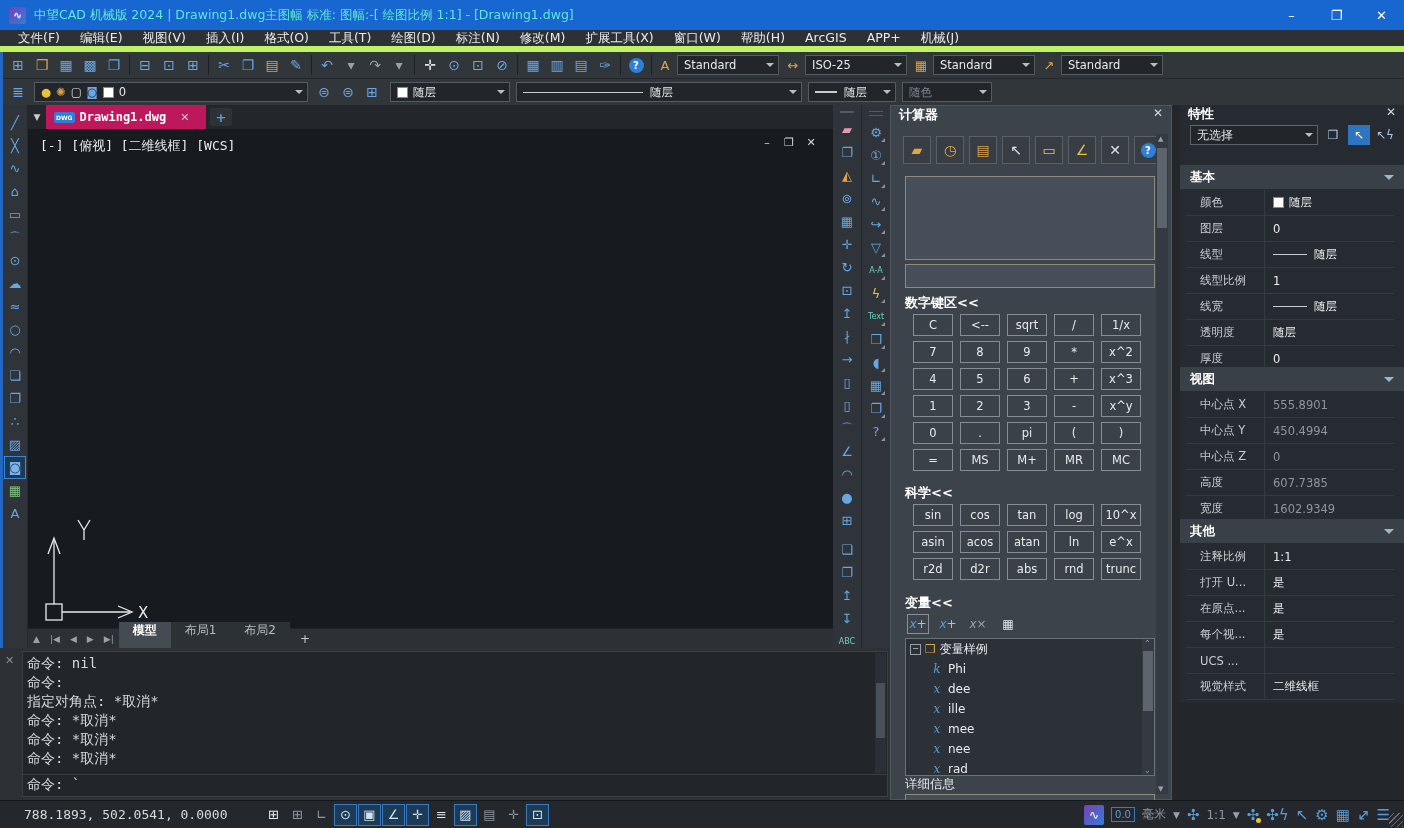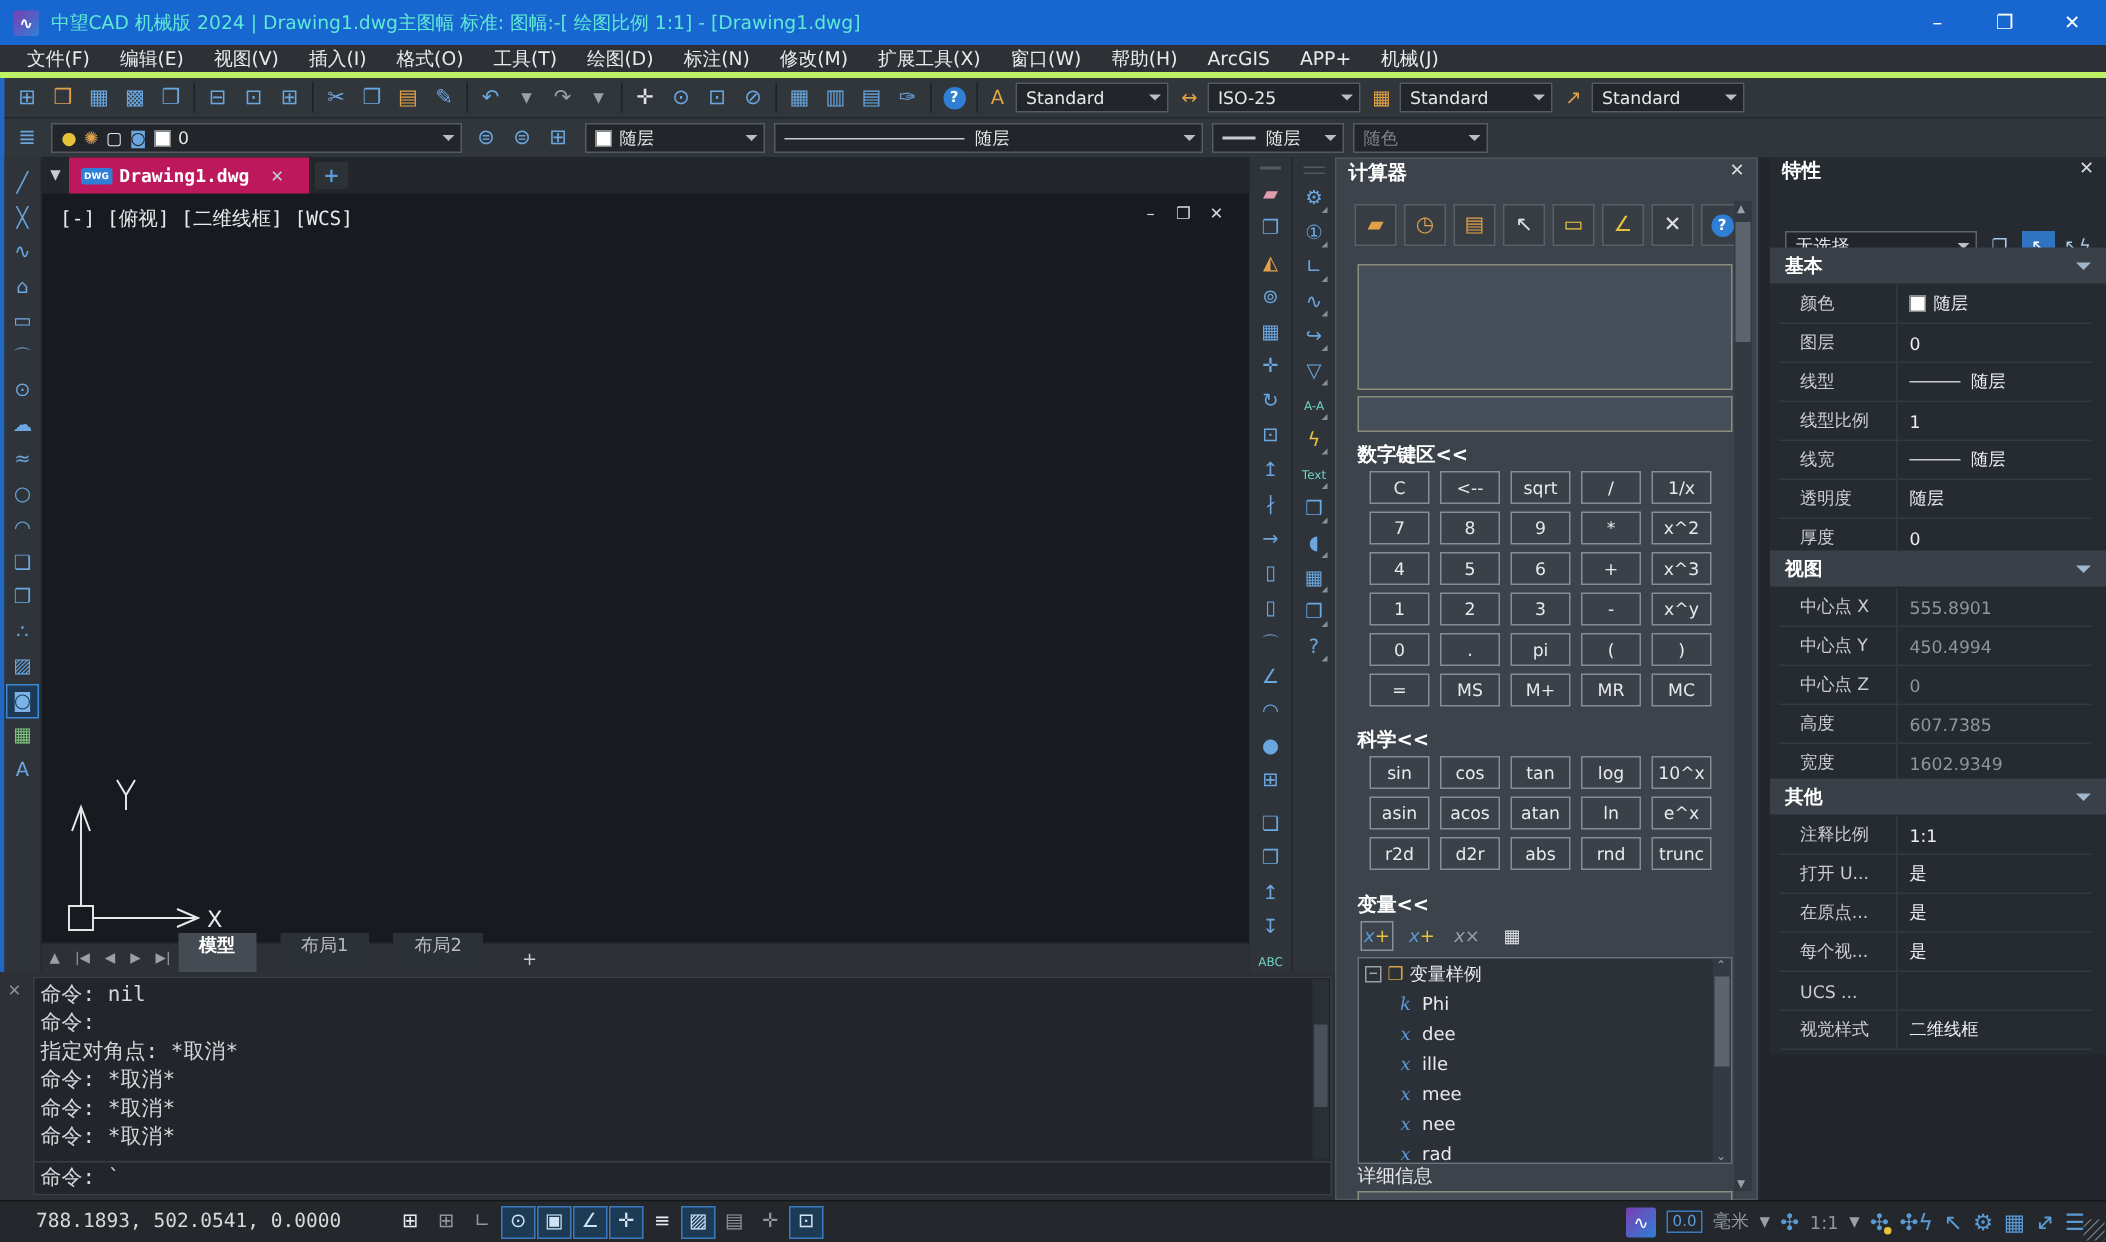--- a/index.html
+++ b/index.html
@@ -8,21 +8,21 @@
        -webkit-font-smoothing:antialiased;color:#dfe3e7}
   .abs{position:absolute}
   
   .titlebar{left:0;top:0;width:1404px;height:30px;background:#1866d0;display:flex;align-items:center}
   .tb-logo{width:17px;height:17px;margin:0 8px 0 9px;background:linear-gradient(135deg,#7b3fb4,#2f7fd6);
            border-radius:2px;color:#fff;font-size:11px;font-weight:bold;text-align:center;line-height:17px}
   .tb-title{font-size:12.5px;color:#5eead4;white-space:nowrap}
   .winbtns{margin-left:auto;display:flex}
   .winbtn{width:45px;height:30px;color:#fff;font-size:13px;display:flex;align-items:center;justify-content:center}
   
-  .menubar{left:0;top:30px;width:1404px;height:22px;background:#2d3136;border-bottom:4px solid #bef264;
+  .menubar{left:0;top:30px;width:1404px;height:22px;background:#2d3136;border-bottom:6px solid #bef264;
            display:flex;align-items:center;padding-left:8px;box-sizing:border-box}
   .menu-item{font-size:12.5px;color:#e8eaec;padding:0 10px;height:22px;line-height:22px;white-space:nowrap}
   
   .toolbar1{left:0;top:52px;width:1404px;height:26px;background:#31363b;display:flex;align-items:center;padding-left:6px;box-sizing:border-box}
   .toolbar2{left:0;top:78px;width:1404px;height:27px;background:#31363b;border-top:1px solid #24282c;
             display:flex;align-items:center;padding-left:6px;box-sizing:border-box}
   .tbgroup{display:flex;align-items:center}
   .tbi{width:24px;height:22px;display:flex;align-items:center;justify-content:center;font-size:14px}
   .tbsep{width:1px;height:20px;background:#1d2124;margin:0 3px}
   .blue{color:#6aa7e0}.orange{color:#e0a24a}.gray{color:#9aa0a8}.white{color:#dfe3e7}
@@ -62,21 +62,21 @@
   .doc-tab .x{margin-left:14px;color:#c7cbd0;font-size:11px}
   .newtab{width:22px;height:18px;background:#2d3237;margin-left:4px;color:#5b9bd5;font-weight:bold;
           display:flex;align-items:center;justify-content:center;font-size:13px;border-radius:2px}
   .vpctl{position:absolute;left:12px;top:32px;font-size:13px;color:#e8eaed;font-family:"DejaVu Sans Mono",monospace}
   .vpbtns{position:absolute;right:14px;top:30px;display:flex;gap:6px}
   .vpbtn{width:16px;height:14px;color:#d5d9dd;font-size:11px;display:flex;align-items:center;justify-content:center}
   .ucs{position:absolute;left:10px;bottom:14px}
   
   .layouts{position:absolute;left:0;bottom:0;width:100%;height:19px;background:#2d3136;display:flex;align-items:center;border-top:1px solid #1f2327}
   .lnav{color:#9aa0a8;font-size:9px;padding:0 5px}
-  .ltab{height:34px;padding:0 14px;font-size:12px;line-height:17px;color:#b7bbc0;background:#2c3136;margin-right:16px}
+  .ltab{height:34px;padding:0 14px;font-size:12px;line-height:17px;color:#b7bbc0;background:#2c3136;margin-right:0}
   .ltab.active{background:#454b52;color:#fff;font-weight:bold}
   .lplus{color:#c7cbd0;padding:0 10px;font-size:12px}
   
   .calc{left:890px;top:105px;width:282px;height:695px;background:#3d434a;border:1px solid #50565e;box-sizing:border-box}
   .pan-hdr{height:26px;display:flex;align-items:flex-start;padding:0 8px;font-size:13px;font-weight:bold;color:#fff}
   .pan-x{margin-left:auto;color:#d5d9dd;font-size:12px}
   .calcbar{position:absolute;left:12px;top:30px;display:flex;gap:5px}
   .calcbtn{width:26px;height:26px;background:#383d44;border:1px solid #5a6067;display:flex;align-items:center;justify-content:center;font-size:14px}
   .calc-hist{position:absolute;left:14px;top:70px;width:248px;height:82px;background:#454e59;border:1px solid #8c8c7a}
   .calc-input{position:absolute;left:14px;top:158px;width:248px;height:22px;background:#454e59;border:1px solid #8c8c7a}
@@ -98,21 +98,21 @@
   .trow .vicon{width:14px;text-align:center;color:#5b9bd5;font-style:italic;font-family:"DejaVu Serif",serif;margin:0 4px 0 24px}
   .tree-scroll{position:absolute;right:0;top:0;width:12px;height:100%;background:#343a41}
   .tree-scroll .thumb{position:absolute;left:1px;top:12px;width:10px;height:60px;background:#5c646e}
   .tree-scroll::before{content:"⌃";position:absolute;top:0;left:2px;font-size:8px;color:#9aa0a8}
   .tree-scroll::after{content:"⌄";position:absolute;bottom:0;left:2px;font-size:8px;color:#9aa0a8}
   .detail-lbl{position:absolute;left:14px;top:670px;font-size:12.5px;color:#e8eaec}
   .detail-box{position:absolute;left:14px;top:688px;width:248px;height:6px;background:#454e59;border:1px solid #8c8c7a;border-bottom:none}
   
   .rightdock{left:1172px;top:105px;width:232px;height:695px;background:#23272c}
   .props{left:1180px;top:105px;width:224px;height:598px;background:#262b31}
-  .sel-row{position:absolute;left:10px;top:49px;width:206px;display:flex;align-items:center}
+  .sel-row{position:absolute;left:10px;top:20px;width:206px;display:flex;align-items:center}
   .sel-combo{width:130px;height:20px;background:#22262b;border:1px solid #5c636b;font-size:12px;color:#dfe3e7;
              display:flex;align-items:center;padding:0 18px 0 6px;position:relative;box-sizing:border-box}
   .sel-combo::after{content:"";position:absolute;right:4px;top:7px;border:4px solid transparent;border-top-color:#b9bec4}
   .selbtn{width:22px;height:20px;margin-left:4px;display:flex;align-items:center;justify-content:center;font-size:12px;color:#a9c6e2}
   .selbtn.active{background:#2f74c0;color:#fff}
   .sec-hdr{position:absolute;left:0;width:224px;height:24px;background:#3a4047;color:#fff;font-size:12.5px;
            font-weight:bold;line-height:24px;padding-left:10px;box-sizing:border-box}
   .sec-hdr::after{content:"";position:absolute;right:10px;top:10px;border:5px solid transparent;border-top-color:#9fb6cc}
   .prow-host{position:absolute;left:6px;width:208px}
   .prow{height:25px;display:flex;align-items:center;border-bottom:1px solid #343a41}

